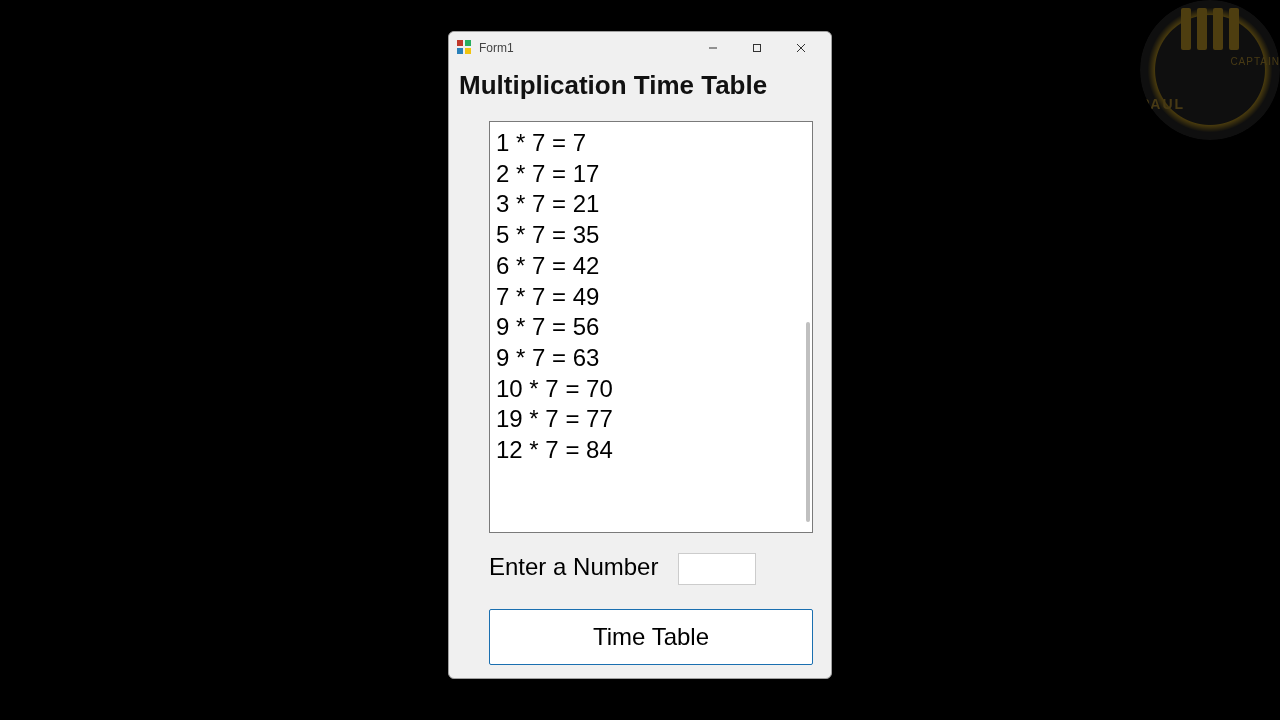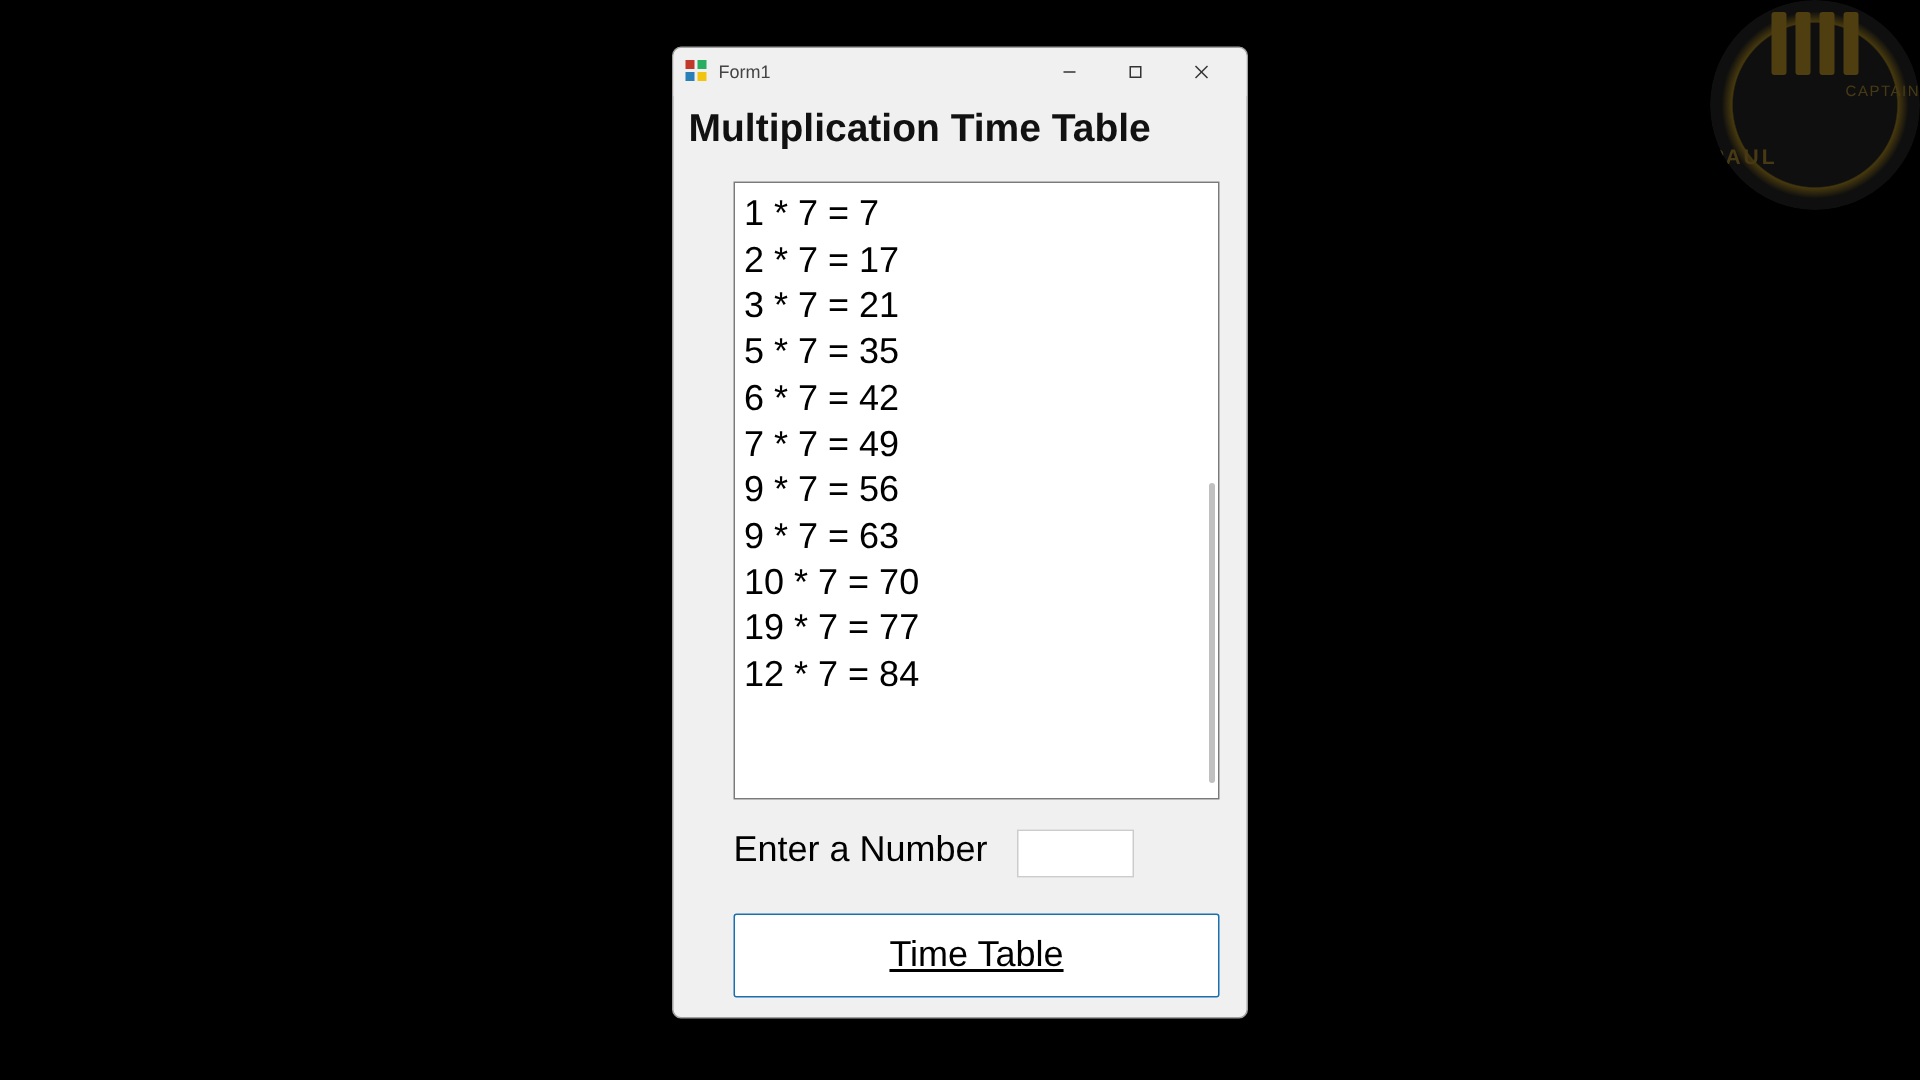--- a/index.html
+++ b/index.html
@@ -105,21 +105,20 @@
       height: 56px;
       background: #fff;
       border: 1px solid #1a6fb0;
       border-radius: 2px;
       font-size: 24px;
       color: #000;
       display: flex;
       align-items: center;
       justify-content: center;
       cursor: pointer;
-      text-decoration: underline;
     }
     .watermark {
       position: absolute;
       right: 0px;
       top: 0px;
       width: 140px;
       height: 140px;
       border-radius: 50%;
       overflow: hidden;
       opacity: 0.35;

